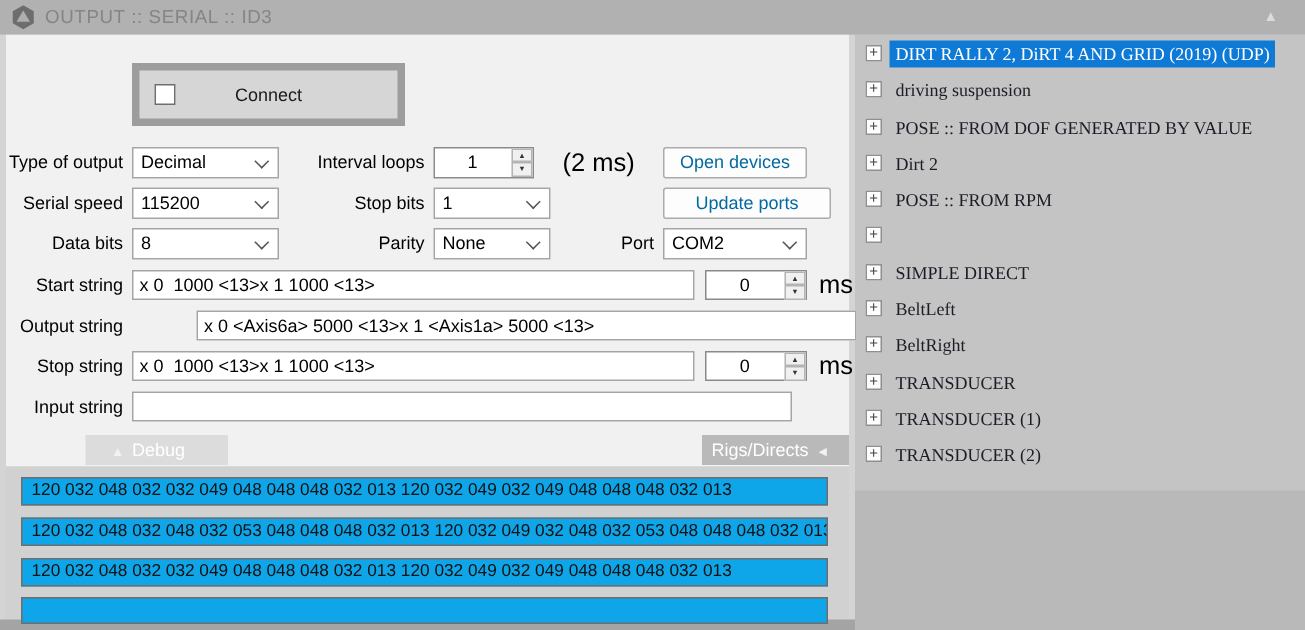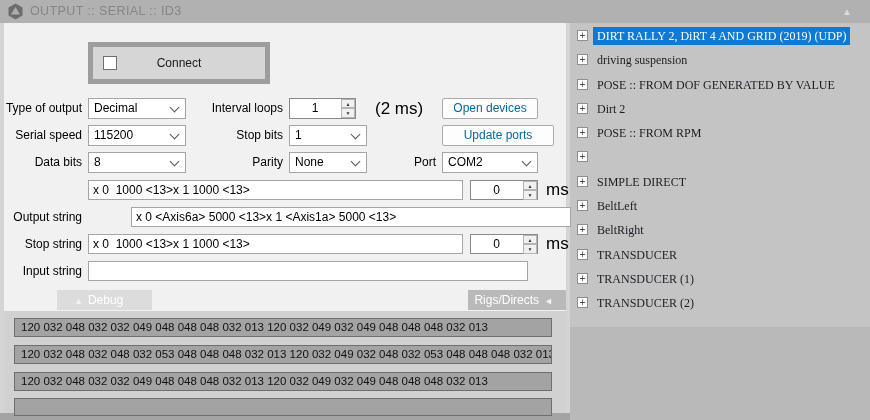--- a/index.html
+++ b/index.html
@@ -49,21 +49,21 @@
 
   .unit{font-size:17px;color:#000;line-height:21px;}
 
   
   .tabbtn{height:20px;font-size:12px;color:#fff;line-height:20px;cursor:pointer;white-space:nowrap;}
   #tab-debug{left:57px;top:290px;width:95px;background:#dcdcdc;padding-left:12px;}
   #tab-rigs{left:468px;top:290px;width:98px;background:#b9b9b9;text-align:right;padding-right:8px;}
   .tabglyph{font-size:9px;color:#f2f2f2;margin:0 5px;}
 
   
-  .dbgrow{left:14px;width:538px;height:19px;background:#a3a3a3;border:1px solid #6e6e6e;font-size:11.5px;color:#111;line-height:17px;padding-left:6px;white-space:nowrap;overflow:hidden;}
+  .dbgrow{left:14px;width:538px;height:19px;background:#0ea5e9;border:1px solid #6e6e6e;font-size:11.5px;color:#111;line-height:17px;padding-left:6px;white-space:nowrap;overflow:hidden;}
 
   
   .tree-row{left:570px;width:300px;height:18px;cursor:pointer;}
   .plusbox{position:absolute;left:7px;top:3px;width:11px;height:11px;background:#fdfdfd;border:1px solid #8f8f8f;font-size:10px;line-height:9px;text-align:center;color:#444;}
   .tree-label{position:absolute;left:23px;top:0;height:18px;line-height:18px;font-size:12px;color:#1c1c26;white-space:nowrap;padding:0 4px;font-family:Liberation Serif, serif;}
   .tree-row.selected .tree-label{background:#0e7ad6;color:#fff;}
 </style>
 </head>
 <body>
 
@@ -127,20 +127,21 @@
   <div class="abs dd" style="left:289px;top:152px;width:78px;">
     <span class="dd-text">None</span>
     <span class="chev"></span>
   </div>
   <div class="abs lbl" style="left:390px;top:152px;width:46px;">Port</div>
   <div class="abs dd" style="left:442px;top:152px;width:96px;">
     <span class="dd-text">COM2</span>
     <span class="chev"></span>
   </div>
 
+  <div class="abs lbl" style="left:0;top:180px;width:82px;line-height:20px;">Start string</div>
   <input class="abs strinput" style="left: 88px; top: 180px; width: 375px;" value="x 0  1000 &lt;13&gt;x 1 1000 &lt;13&gt;">
   <div class="abs numbox" style="left:470px;top:180px;width:68px;height:20px;">
     <div class="numval">0</div>
     <div class="spincol">
       <div class="spinbtn spin-up">▲</div>
       <div class="spinbtn spin-dn">▼</div>
     </div>
   </div>
   <div class="abs unit" style="left:546px;top:180px;line-height:20px;">ms</div>
 

